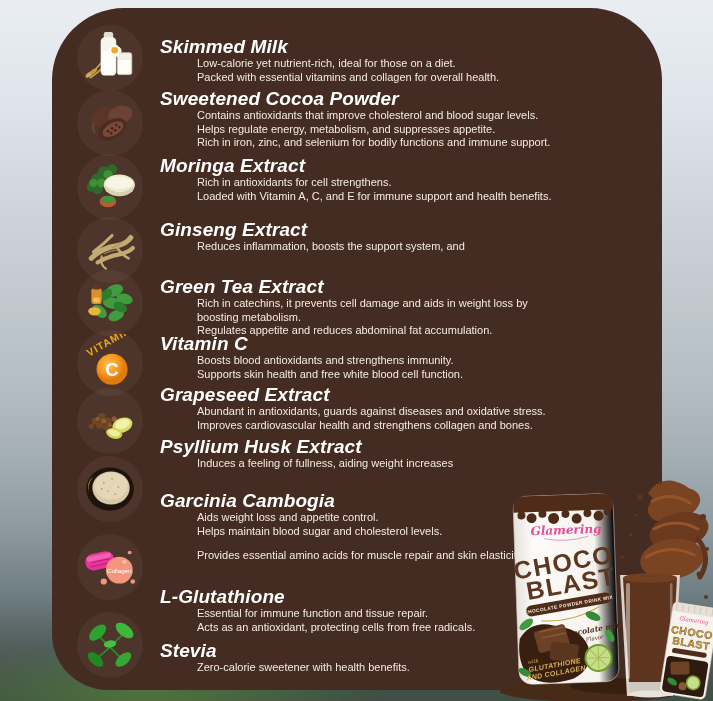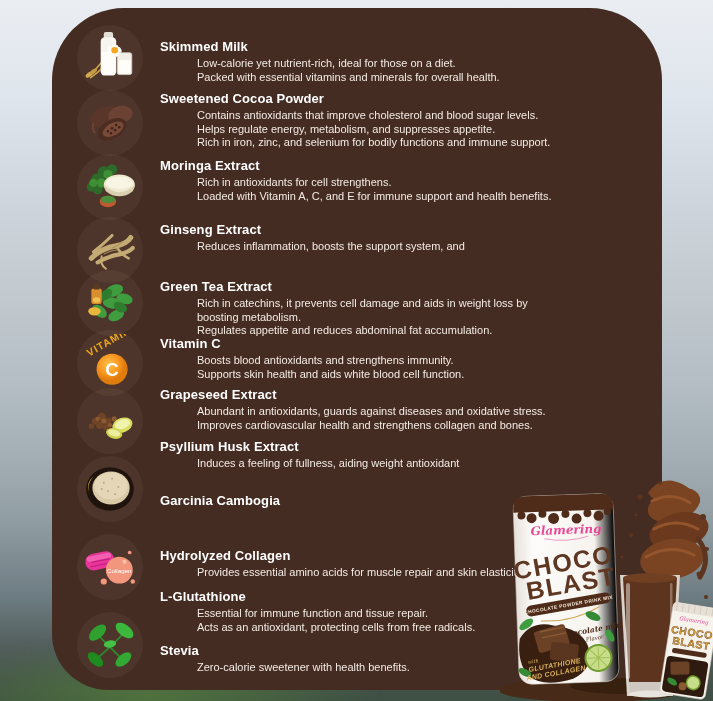--- a/index.html
+++ b/index.html
@@ -24,22 +24,23 @@
   .icon-circle{
     position:absolute;left:77px;width:66px;height:66px;border-radius:50%;
     background:rgba(255,236,214,0.05);
     display:flex;align-items:center;justify-content:center;
   }
   .icon-circle svg{width:58px;height:58px;display:block;}
   .ing{
     position:absolute;left:160px;color:#fff;width:470px;
   }
   .ing h3{
-    margin:0;font-size:13px;line-height:17px;font-weight:bold;color:#ffffff;
+    margin:0;font-size:19px;line-height:17px;font-weight:bold;color:#ffffff;
     letter-spacing:.1px;
+    font-style:italic;
   }
   .ing .desc{
     margin:2px 0 0 37px;font-size:11px;line-height:13.5px;color:#f3ebe4;
     font-weight:normal;letter-spacing:0;
   }
   .product{position:absolute;left:500px;top:477px;width:213px;height:224px;}
   .product svg{width:213px;height:224px;display:block;}
   text{font-family:"Liberation Sans",sans-serif;}
   .script{font-family:"DejaVu Serif",serif;font-style:italic;}
 </style>
@@ -224,21 +225,21 @@
     <ellipse cx="14" cy="42" rx="9" ry="5" fill="#1f8a1f" transform="rotate(42 14 42)"></ellipse>
     <ellipse cx="41" cy="42" rx="9" ry="5" fill="#34a834" transform="rotate(-40 41 42)"></ellipse>
     <ellipse cx="28" cy="27" rx="6" ry="3.5" fill="#45c245" transform="rotate(-10 28 27)"></ellipse>
   </svg>
 </div>
 
 <div class="ing" style="top:38px">
   <h3>Skimmed Milk</h3>
   <div class="desc">
     <div>Low-calorie yet nutrient-rich, ideal for those on a diet.</div>
-    <div>Packed with essential vitamins and minerals for overall health.</div>
+    <div>Packed with essential vitamins and collagen for overall health.</div>
   </div>
 </div>
 <div class="ing" style="top:90px">
   <h3>Sweetened Cocoa Powder</h3>
   <div class="desc">
     <div>Contains antioxidants that improve cholesterol and blood sugar levels.</div>
     <div>Helps regulate energy, metabolism, and suppresses appetite.</div>
     <div>Rich in iron, zinc, and selenium for bodily functions and immune support.</div>
   </div>
 </div>
@@ -260,41 +261,44 @@
   <div class="desc">
     <div>Rich in catechins, it prevents cell damage and aids in weight loss by</div>
     <div>boosting metabolism.</div>
     <div>Regulates appetite and reduces abdominal fat accumulation.</div>
   </div>
 </div>
 <div class="ing" style="top:335px">
   <h3>Vitamin C</h3>
   <div class="desc">
     <div>Boosts blood antioxidants and strengthens immunity.</div>
-    <div>Supports skin health and aids white blood cell function.</div>
+    <div>Supports skin health and free white blood cell function.</div>
   </div>
 </div>
 <div class="ing" style="top:386px">
   <h3>Grapeseed Extract</h3>
   <div class="desc">
     <div>Abundant in antioxidants, guards against diseases and oxidative stress.</div>
     <div>Improves cardiovascular health and strengthens collagen and bones.</div>
   </div>
 </div>
 <div class="ing" style="top:438px">
   <h3>Psyllium Husk Extract</h3>
   <div class="desc">
-    <div>Induces a feeling of fullness, aiding weight antioxidant</div>
+    <div>Induces a feeling of fullness, aiding weight increases</div>
   </div>
 </div>
 <div class="ing" style="top:492px">
   <h3>Garcinia Cambogia</h3>
+  <div class="desc">
+    <div>Aids weight loss and appetite control.</div>
+    <div>Helps maintain blood sugar and cholesterol levels.</div>
+  </div>
 </div>
 <div class="ing" style="top:547px">
-  <h3>Hydrolyzed Collagen</h3>
   <div class="desc">
     <div>Provides essential amino acids for muscle repair and skin elasticity.</div>
   </div>
 </div>
 <div class="ing" style="top:588px">
   <h3>L-Glutathione</h3>
   <div class="desc">
     <div>Essential for immune function and tissue repair.</div>
     <div>Acts as an antioxidant, protecting cells from free radicals.</div>
   </div>

